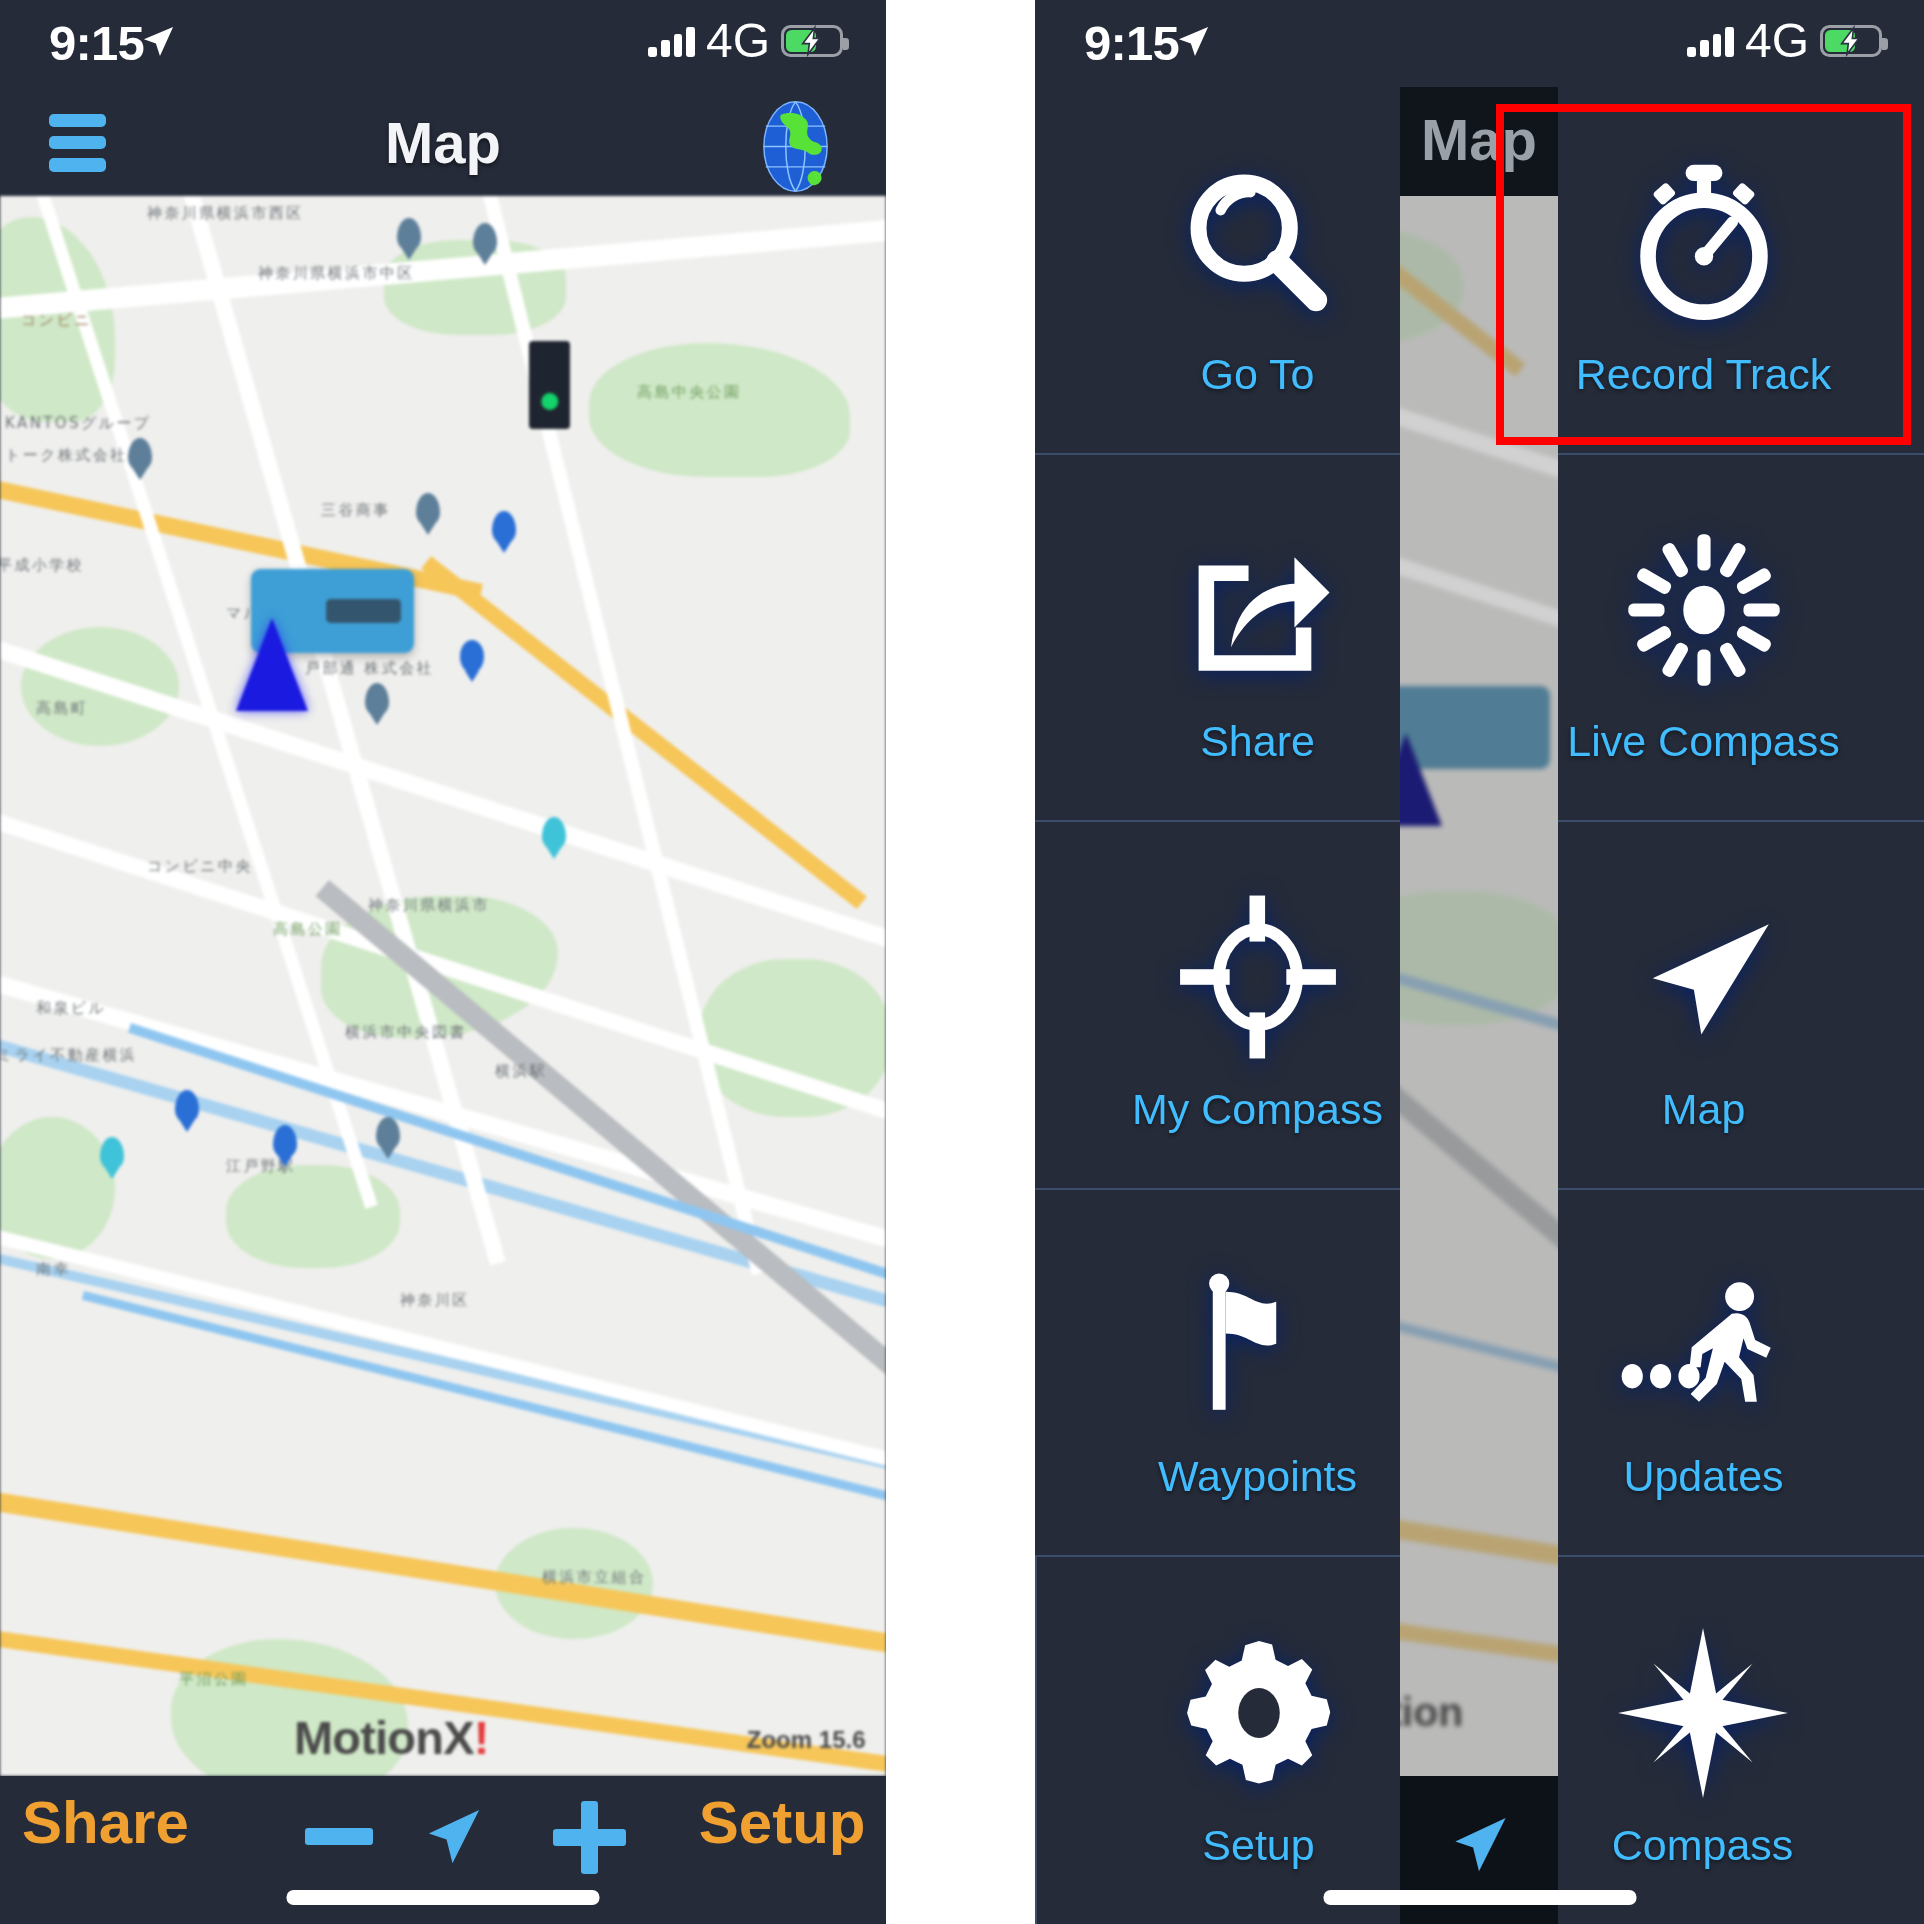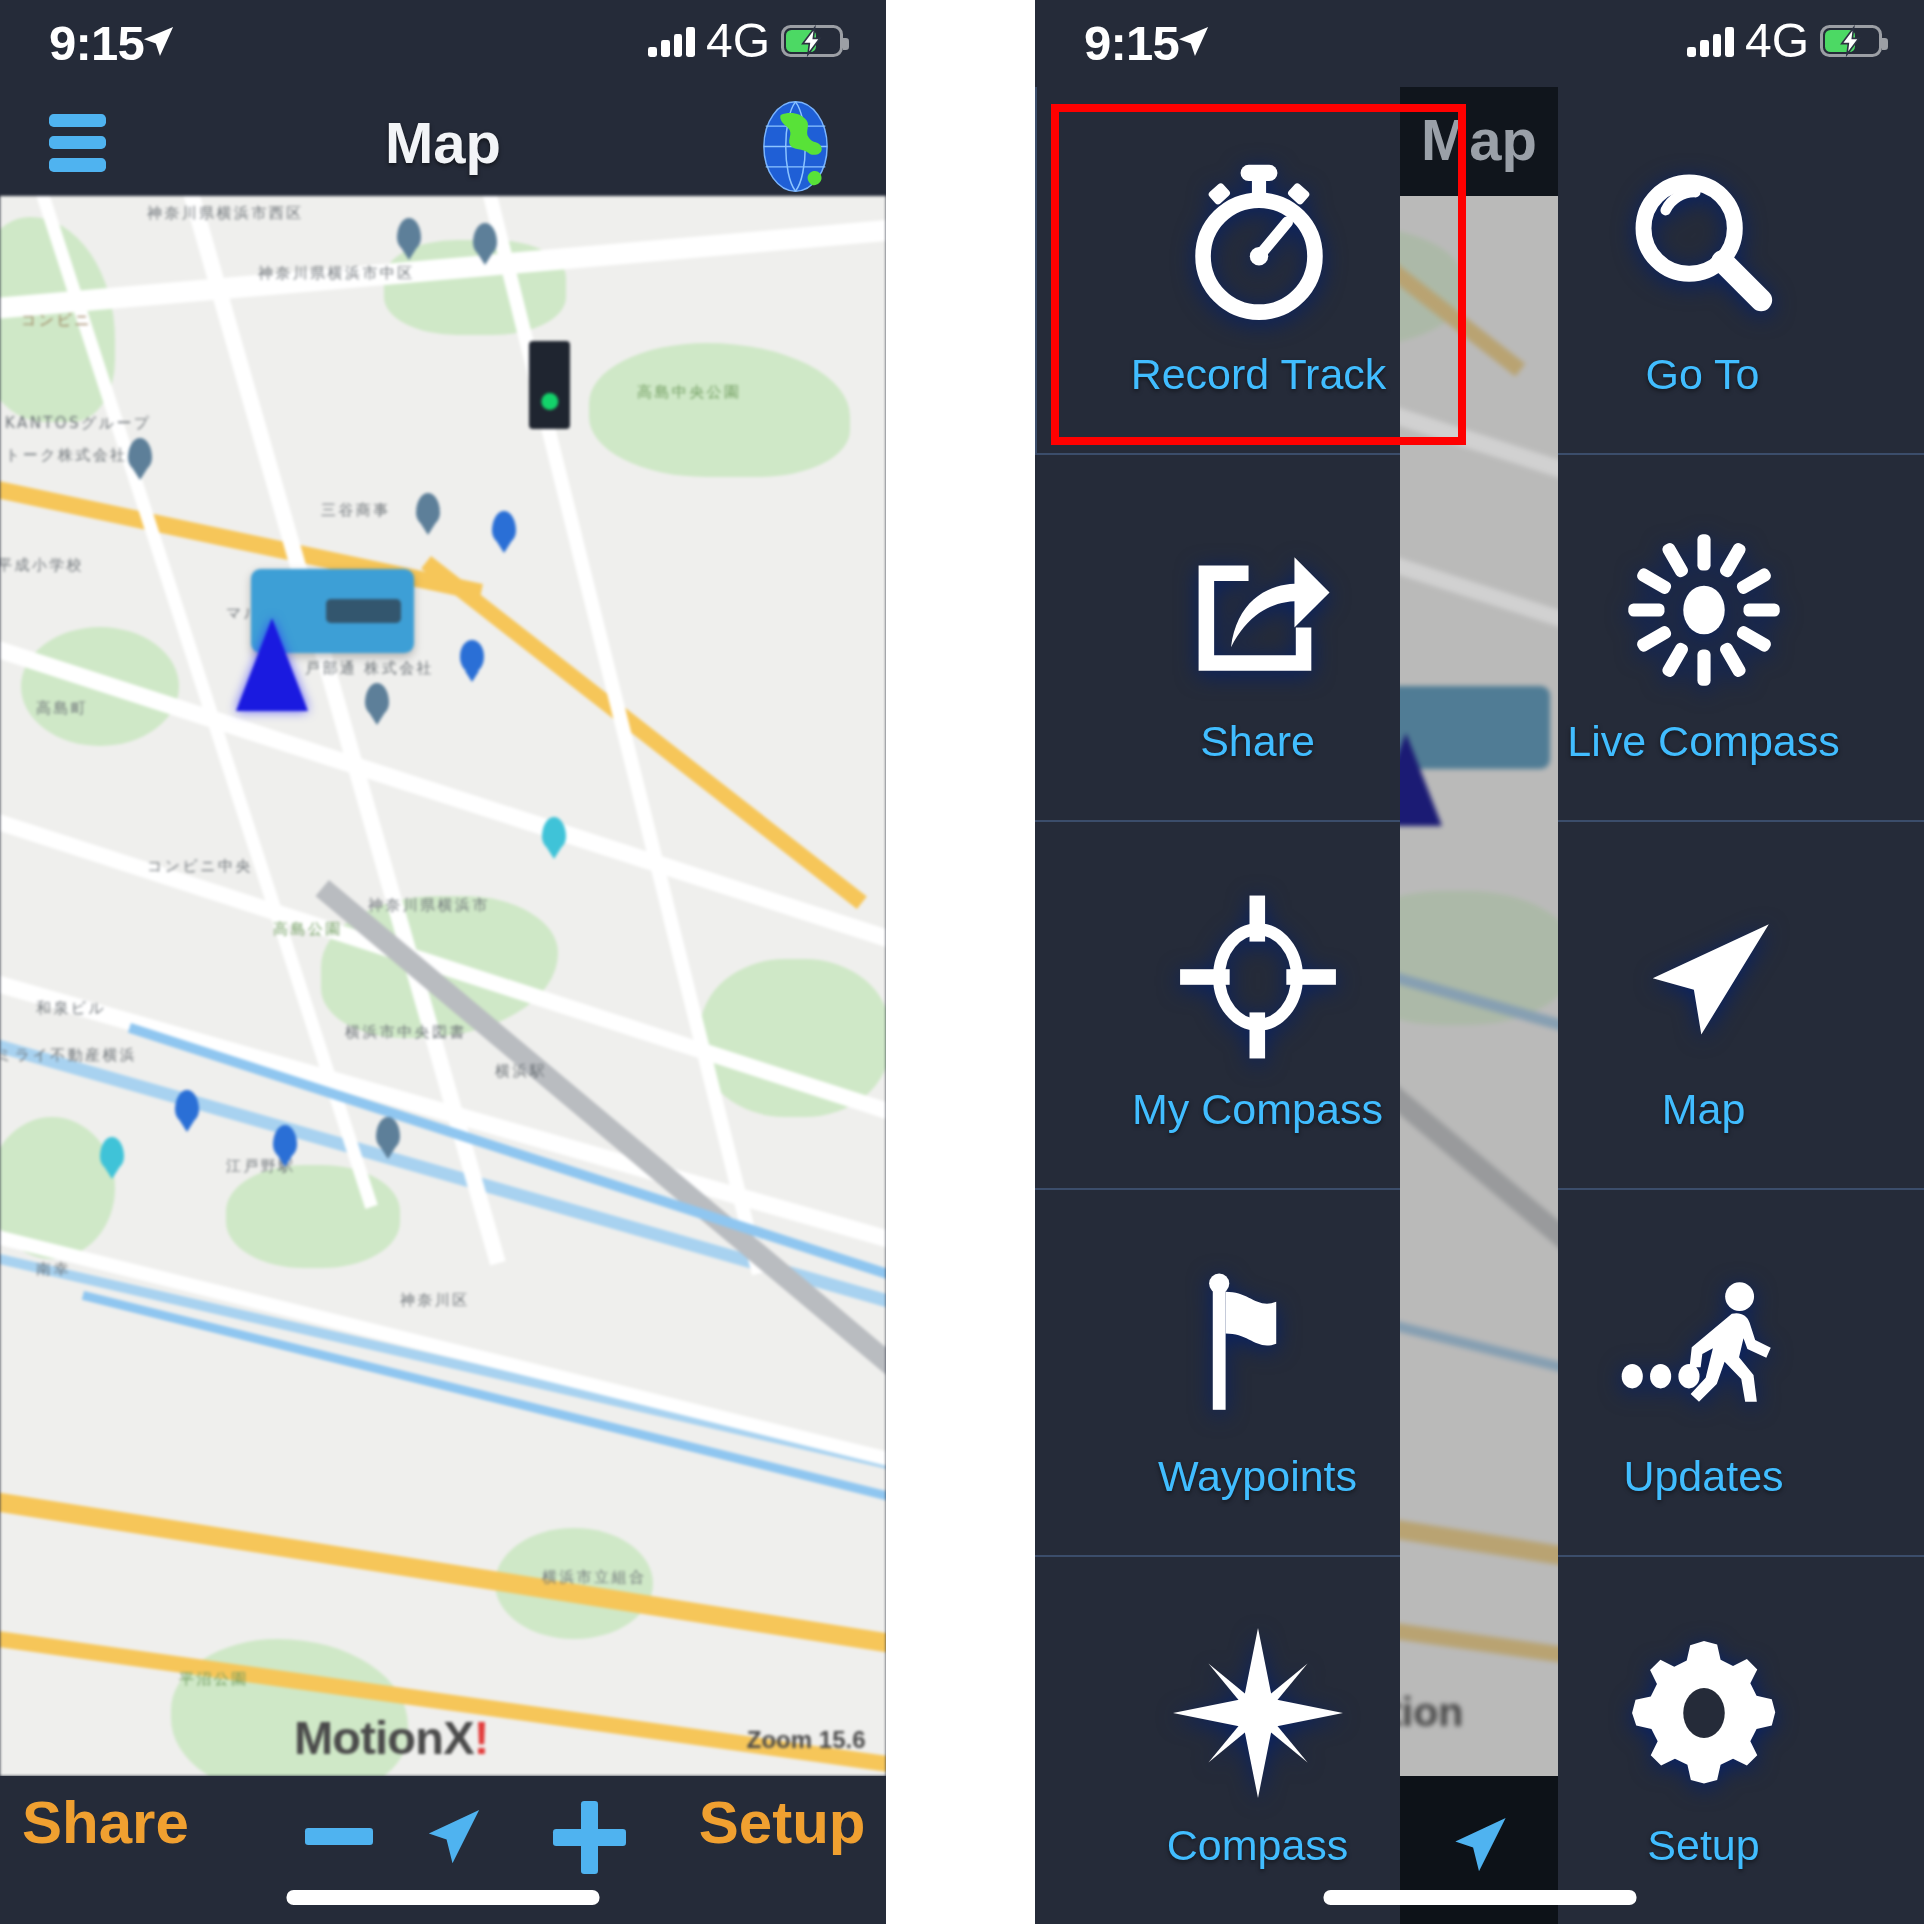--- a/index.html
+++ b/index.html
@@ -273,45 +273,45 @@
           <div class="fill"></div>
           <svg class="bolt" viewBox="0 0 24 24">
               <path d="M14 2 5 14h5l-1 8 9-12h-5z" fill="#ffffff" stroke="#2c3242" stroke-width="1.2"></path>
             </svg>
         </div>
       </div>
     </div>
 
     <div class="menugrid">
 
+      <div class="cell">
+        <div class="ic">
+          <svg width="166" height="166" viewBox="0 0 24 24">
+            <circle cx="10" cy="10" r="6.6" fill="none" stroke="#fff" stroke-width="2.3"></circle>
+            <path d="M6.6 7.4a4.6 4.6 0 0 1 4.3-2.6" fill="none" stroke="#fff" stroke-width="1.5" stroke-linecap="round"></path>
+            <path d="M14.8 14.8 20.4 20.4" stroke="#fff" stroke-width="3.2" stroke-linecap="round"></path>
+          </svg>
+        </div>
+        <div class="lbl">Go To</div>
+      </div>
+
       <div class="cell right-col">
         <div class="hl-record"></div>
         <div class="ic">
           <svg width="170" height="170" viewBox="0 0 24 24">
             <rect x="9.4" y="1.1" width="5.2" height="2.3" rx="1.15" fill="#fff"></rect>
             <rect x="11" y="2.6" width="2" height="2.6" fill="#fff"></rect>
             <rect x="5.1" y="4.1" width="2.6" height="2.2" rx=".5" fill="#fff" transform="rotate(-42 6.4 5.2)"></rect>
             <rect x="16.3" y="4.1" width="2.6" height="2.2" rx=".5" fill="#fff" transform="rotate(42 17.6 5.2)"></rect>
             <circle cx="12" cy="14" r="7.9" fill="none" stroke="#fff" stroke-width="2.2"></circle>
             <path d="M12 14 16 9.2" stroke="#fff" stroke-width="1.6" stroke-linecap="round"></path>
             <circle cx="12" cy="14" r="1.3" fill="#fff"></circle>
           </svg>
         </div>
         <div class="lbl">Record Track</div>
-      </div>
-
-      <div class="cell">
-        <div class="ic">
-          <svg width="166" height="166" viewBox="0 0 24 24">
-            <circle cx="10" cy="10" r="6.6" fill="none" stroke="#fff" stroke-width="2.3"></circle>
-            <path d="M6.6 7.4a4.6 4.6 0 0 1 4.3-2.6" fill="none" stroke="#fff" stroke-width="1.5" stroke-linecap="round"></path>
-            <path d="M14.8 14.8 20.4 20.4" stroke="#fff" stroke-width="3.2" stroke-linecap="round"></path>
-          </svg>
-        </div>
-        <div class="lbl">Go To</div>
       </div>
 
       <div class="cell">
         <div class="ic">
           <svg width="162" height="162" viewBox="0 0 24 24">
             <path d="M3.2 5.4h7.4v2.3H5.5v11h12.1v-4.1h2.3v6.4H3.2z" fill="#fff"></path>
             <path d="M8 17.5C8.8 11 13 8.3 17.4 8.1V4.2L22.6 9.4l-5.2 5.2v-3.9C13.6 10.9 10.4 12.9 8 17.5z" fill="#fff"></path>
           </svg>
         </div>
         <div class="lbl">Share</div>
@@ -379,41 +379,41 @@
             <circle cx="22.4" cy="3.3" r="2.6" fill="#fff"></circle>
             <path d="M21 6.4c1.5-.4 2.8.3 3.2 1.6l1 3.1 2.8 1.4-.8 1.8-3.4-1.6-.7-1.9-.8 3.4 2.6 3.2.6 4.8h-2.1l-.7-4.1-3-3.1-1.4 4-3.2 3.2-1.5-1.4 2.7-2.9 1.3-5.3-1.9 1-.3 2.4h-2l.4-3.6z" fill="#fff"></path>
             <ellipse cx="3.1" cy="17.6" rx="1.9" ry="2.2" fill="#fff"></ellipse>
             <ellipse cx="8.2" cy="17.6" rx="1.9" ry="2.2" fill="#fff"></ellipse>
             <ellipse cx="13.3" cy="17.6" rx="1.9" ry="2.2" fill="#fff"></ellipse>
           </svg>
         </div>
         <div class="lbl">Updates</div>
       </div>
 
+      <div class="cell right-col" style="border-bottom:none;">
+        <div class="ic">
+          <svg width="166" height="166" viewBox="0 0 24 24">
+            <path d="M12 1.6l1.9.5.5 2.2 1.8.9 2-1 1.5 1.5-1 2 .9 1.8 2.2.5.5 1.9-.5 1.9-2.2.5-.9 1.8 1 2-1.5 1.5-2-1-1.8.9-.5 2.2-1.9.5-1.9-.5-.5-2.2-1.8-.9-2 1-1.5-1.5 1-2-.9-1.8-2.2-.5L1.6 12l.5-1.9 2.2-.5.9-1.8-1-2 1.5-1.5 2 1 1.8-.9.5-2.2z" fill="#fff"></path>
+            <ellipse cx="12" cy="12" rx="3" ry="3.6" fill="#252b39"></ellipse>
+          </svg>
+        </div>
+        <div class="lbl">Setup</div>
+      </div>
+
       <div class="cell" style="border-bottom:none;">
         <div class="ic">
           <svg width="170" height="170" viewBox="0 0 48 48">
             <path d="M24 0 28 20 48 24 28 28 24 48 20 28 0 24 20 20z" fill="#fff"></path>
             <path d="M38 10 28.5 21.5 26.5 19.5z" fill="#fff"></path>
             <path d="M10 38 19.5 26.5 21.5 28.5z" fill="#fff"></path>
             <path d="M38 38 26.5 28.5 28.5 26.5z" fill="#fff"></path>
             <path d="M10 10 21.5 19.5 19.5 21.5z" fill="#fff"></path>
           </svg>
         </div>
         <div class="lbl">Compass</div>
-      </div>
-
-      <div class="cell right-col" style="border-bottom:none;">
-        <div class="ic">
-          <svg width="166" height="166" viewBox="0 0 24 24">
-            <path d="M12 1.6l1.9.5.5 2.2 1.8.9 2-1 1.5 1.5-1 2 .9 1.8 2.2.5.5 1.9-.5 1.9-2.2.5-.9 1.8 1 2-1.5 1.5-2-1-1.8.9-.5 2.2-1.9.5-1.9-.5-.5-2.2-1.8-.9-2 1-1.5-1.5 1-2-.9-1.8-2.2-.5L1.6 12l.5-1.9 2.2-.5.9-1.8-1-2 1.5-1.5 2 1 1.8-.9.5-2.2z" fill="#fff"></path>
-            <ellipse cx="12" cy="12" rx="3" ry="3.6" fill="#252b39"></ellipse>
-          </svg>
-        </div>
-        <div class="lbl">Setup</div>
       </div>
     </div>
 
     <div class="peek">
       <div class="peek-nav">
         <div class="t">Map</div>
       </div>
       <div class="peek-map">
         <div class="mm">
           <div style="position:absolute;inset:0;background:#e3e3e1;"></div>

